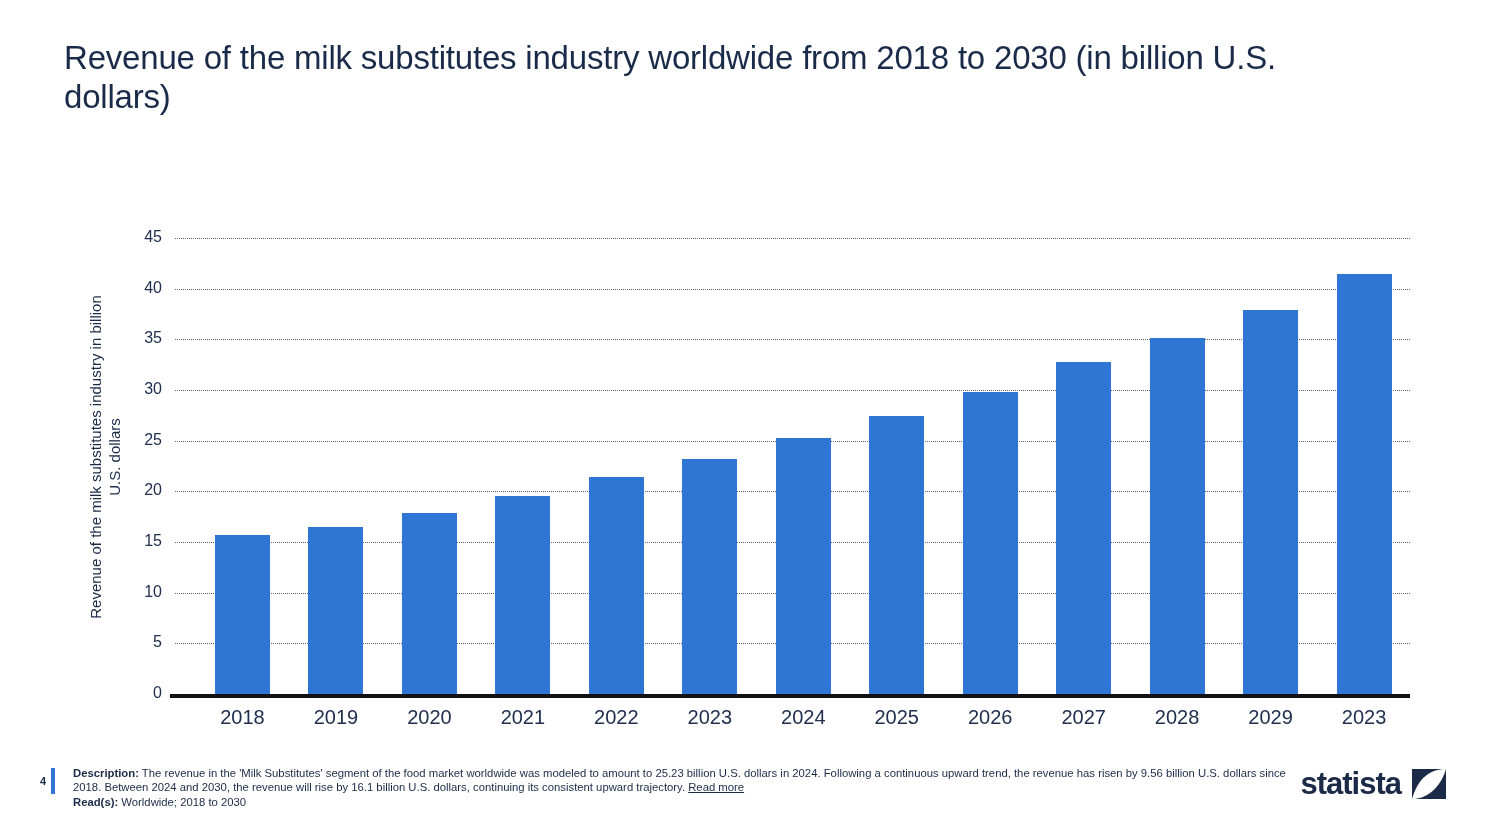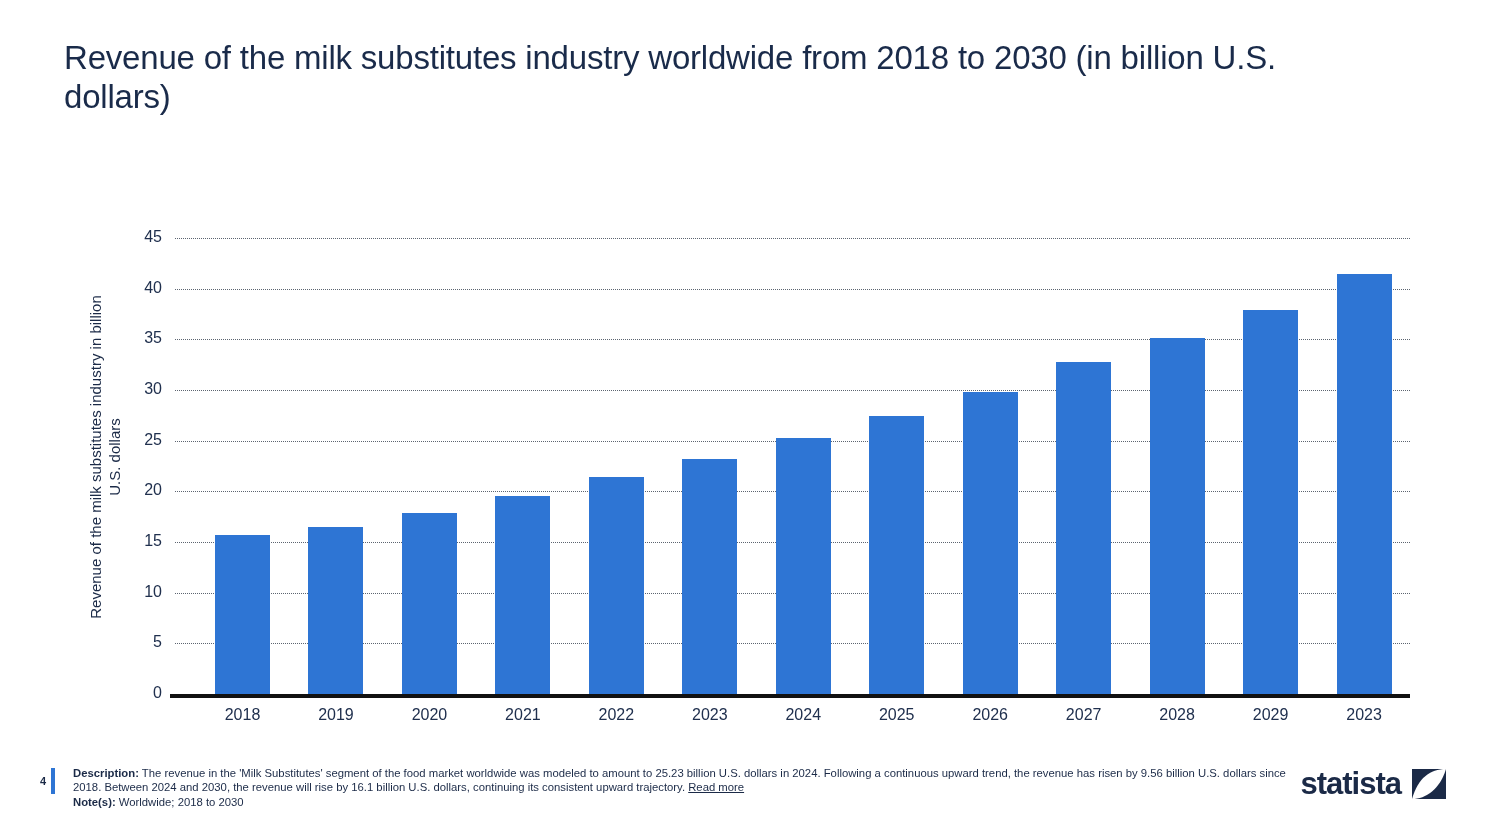--- a/index.html
+++ b/index.html
@@ -98,21 +98,21 @@
     bottom: 0;
     left: 20px;
     width: 55px;
     background: #2e75d4;
   }
   .xtick {
     position: absolute;
     top: 468px;
     width: 95px;
     text-align: center;
-    font-size: 16px;
+    font-size: 20px;
     color: #20304e;
   }
 
   
   #footer {
     position: absolute;
     left: 40px;
     top: 762px;
     width: 1430px;
     height: 60px;
@@ -251,21 +251,21 @@
 <div id="footer">
   <div id="page-marker">
     <span id="page-number">4</span>
     <span id="page-bar"></span>
   </div>
   <div id="footer-text">
     <div>
       <b>Description:</b><span> The revenue in the 'Milk Substitutes' segment of the food market worldwide was modeled to amount to 25.23 billion U.S. dollars in 2024. Following a continuous upward trend, the revenue has risen by 9.56 billion U.S. dollars since 2018. Between 2024 and 2030, the revenue will rise by 16.1 billion U.S. dollars, continuing its consistent upward trajectory. </span><span id="read-more">Read more</span>
     </div>
     <div>
-      <b>Note(s):</b><span> Worldwide; 2018 to 2030</span>
+      <b>Read(s):</b><span> Worldwide; 2018 to 2030</span>
     </div>
   </div>
   <div id="logo">
     <span id="logo-text">statista</span>
     <svg id="logo-mark" viewBox="0 0 34 30">
       <path d="M0 0 H34 V30 H0 Z" fill="#1b2a47"></path>
       <path d="M34 0 C18 0 6 9 0 30 L0 30 C14 30 28 20 34 0 Z" fill="#ffffff"></path>
     </svg>
   </div>
 </div>

